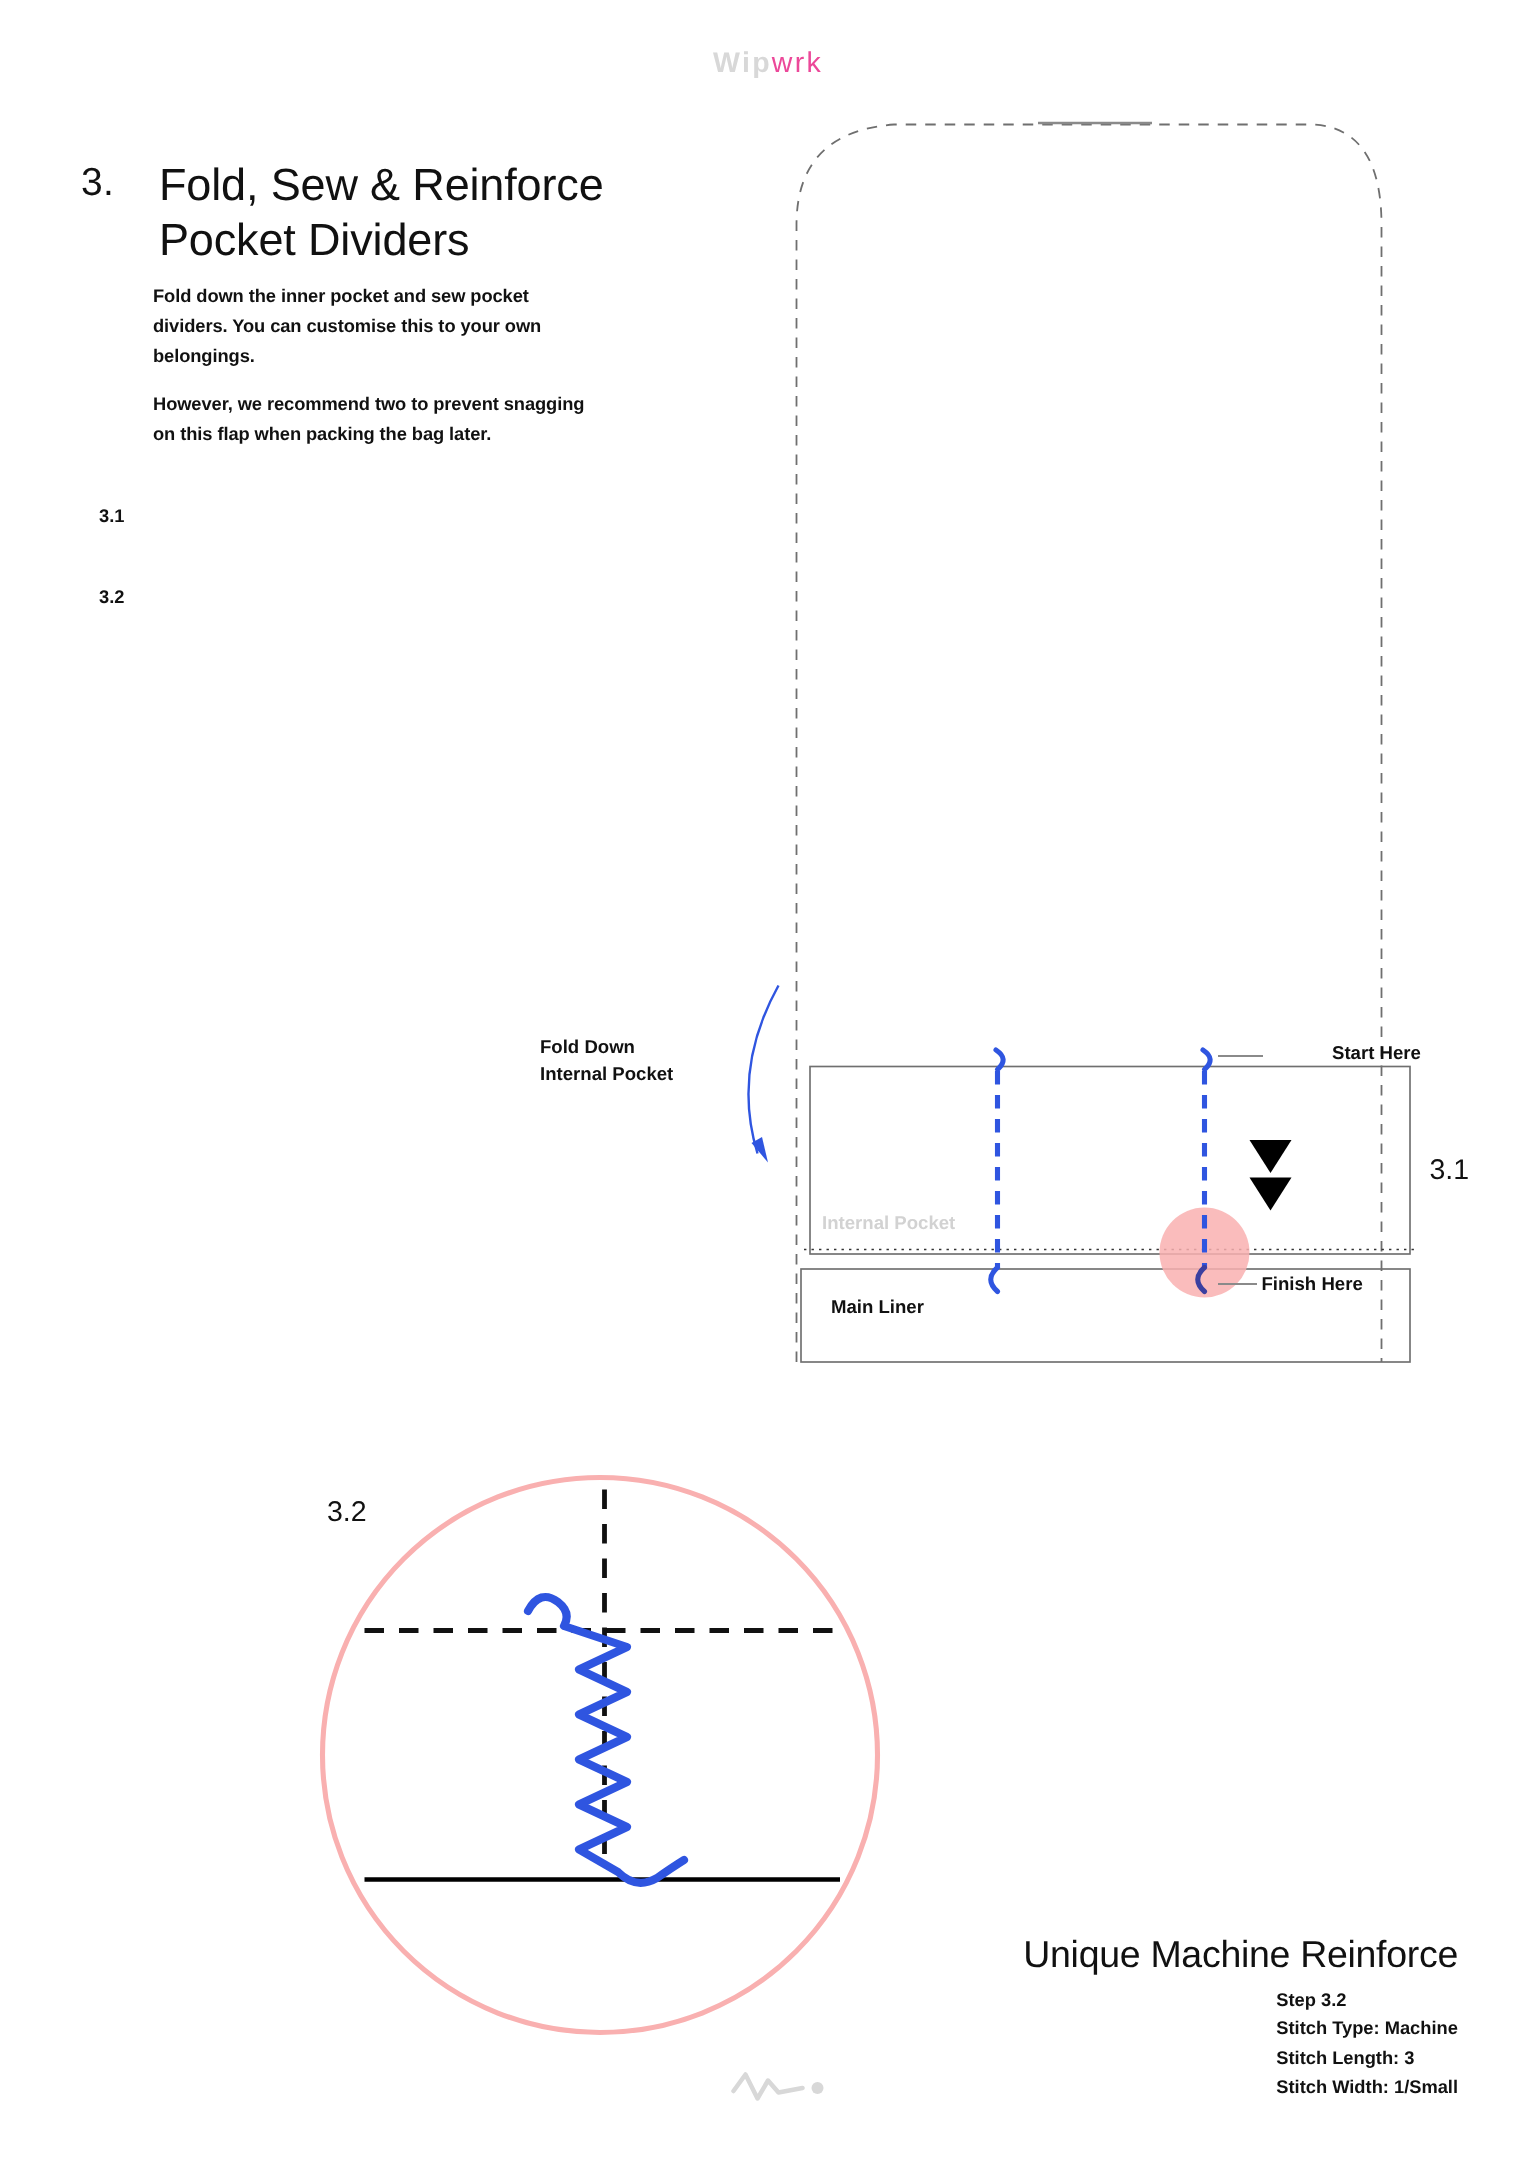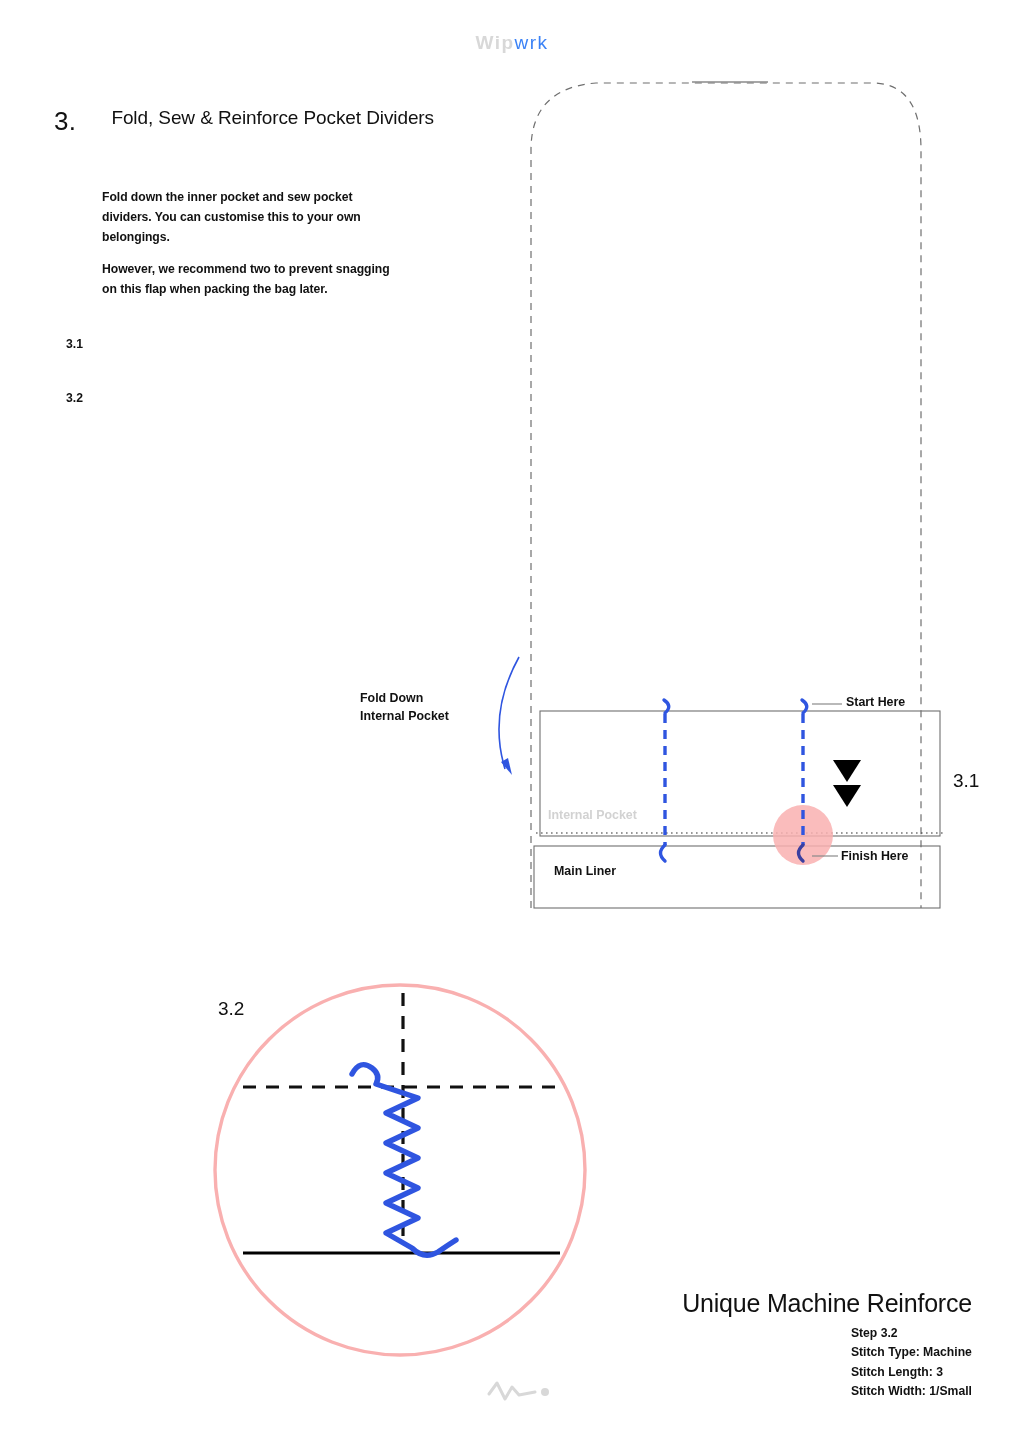--- a/index.html
+++ b/index.html
@@ -21,44 +21,43 @@
     position: absolute;
     top: 32px;
     left: 0;
     width: 1024px;
     text-align: center;
     font-size: 19px;
     letter-spacing: 1.5px;
     color: #d8d8d8;
     font-weight: 600;
   }
-  .wordmark .light { font-weight: 400; color: #3b82f6; }
+  .wordmark .light { font-weight: 400; color: #ec4899; }
 
   
   .step-head {
     position: absolute;
     left: 54px;
     top: 106px;
     width: 380px;
   }
   .step-head .num {
     position: absolute;
     left: 0;
     top: 0;
     font-size: 26px;
     font-weight: 400;
     letter-spacing: .2px;
   }
   .step-head .title {
-    margin-left: 41px;
-    font-size: 19px;
+    margin-left: 52px;
+    font-size: 30px;
     line-height: 1.22;
     font-weight: 400;
     letter-spacing: -.1px;
-    text-align: right;
   }
 
   .para {
     position: absolute;
     left: 102px;
     width: 290px;
     font-size: 12.2px;
     line-height: 1.62;
     font-weight: 600;
     letter-spacing: -.05px;
@@ -98,21 +97,21 @@
   }
 
   .diagram-label {
     position: absolute;
     font-size: 12.4px;
     font-weight: 600;
     line-height: 1.45;
     white-space: nowrap;
   }
   .lbl-fold      { left: 360px; top: 690px; text-align: left; }
-  .lbl-start     { left: 846px; top: 694px; text-align: center; }
+  .lbl-start     { left: 888px; top: 694px; text-align: center; }
   .lbl-finish    { left: 841px; top: 848px; }
   .lbl-mainliner { left: 554px; top: 863px; }
   .lbl-pocket    { left: 548px; top: 807px; color: #d2d2d2; }
   .lbl-31 {
     left: 953px; top: 767px;
     font-size: 19px; font-weight: 400;
   }
   .lbl-32 {
     left: 218px; top: 995px;
     font-size: 19px; font-weight: 400;

